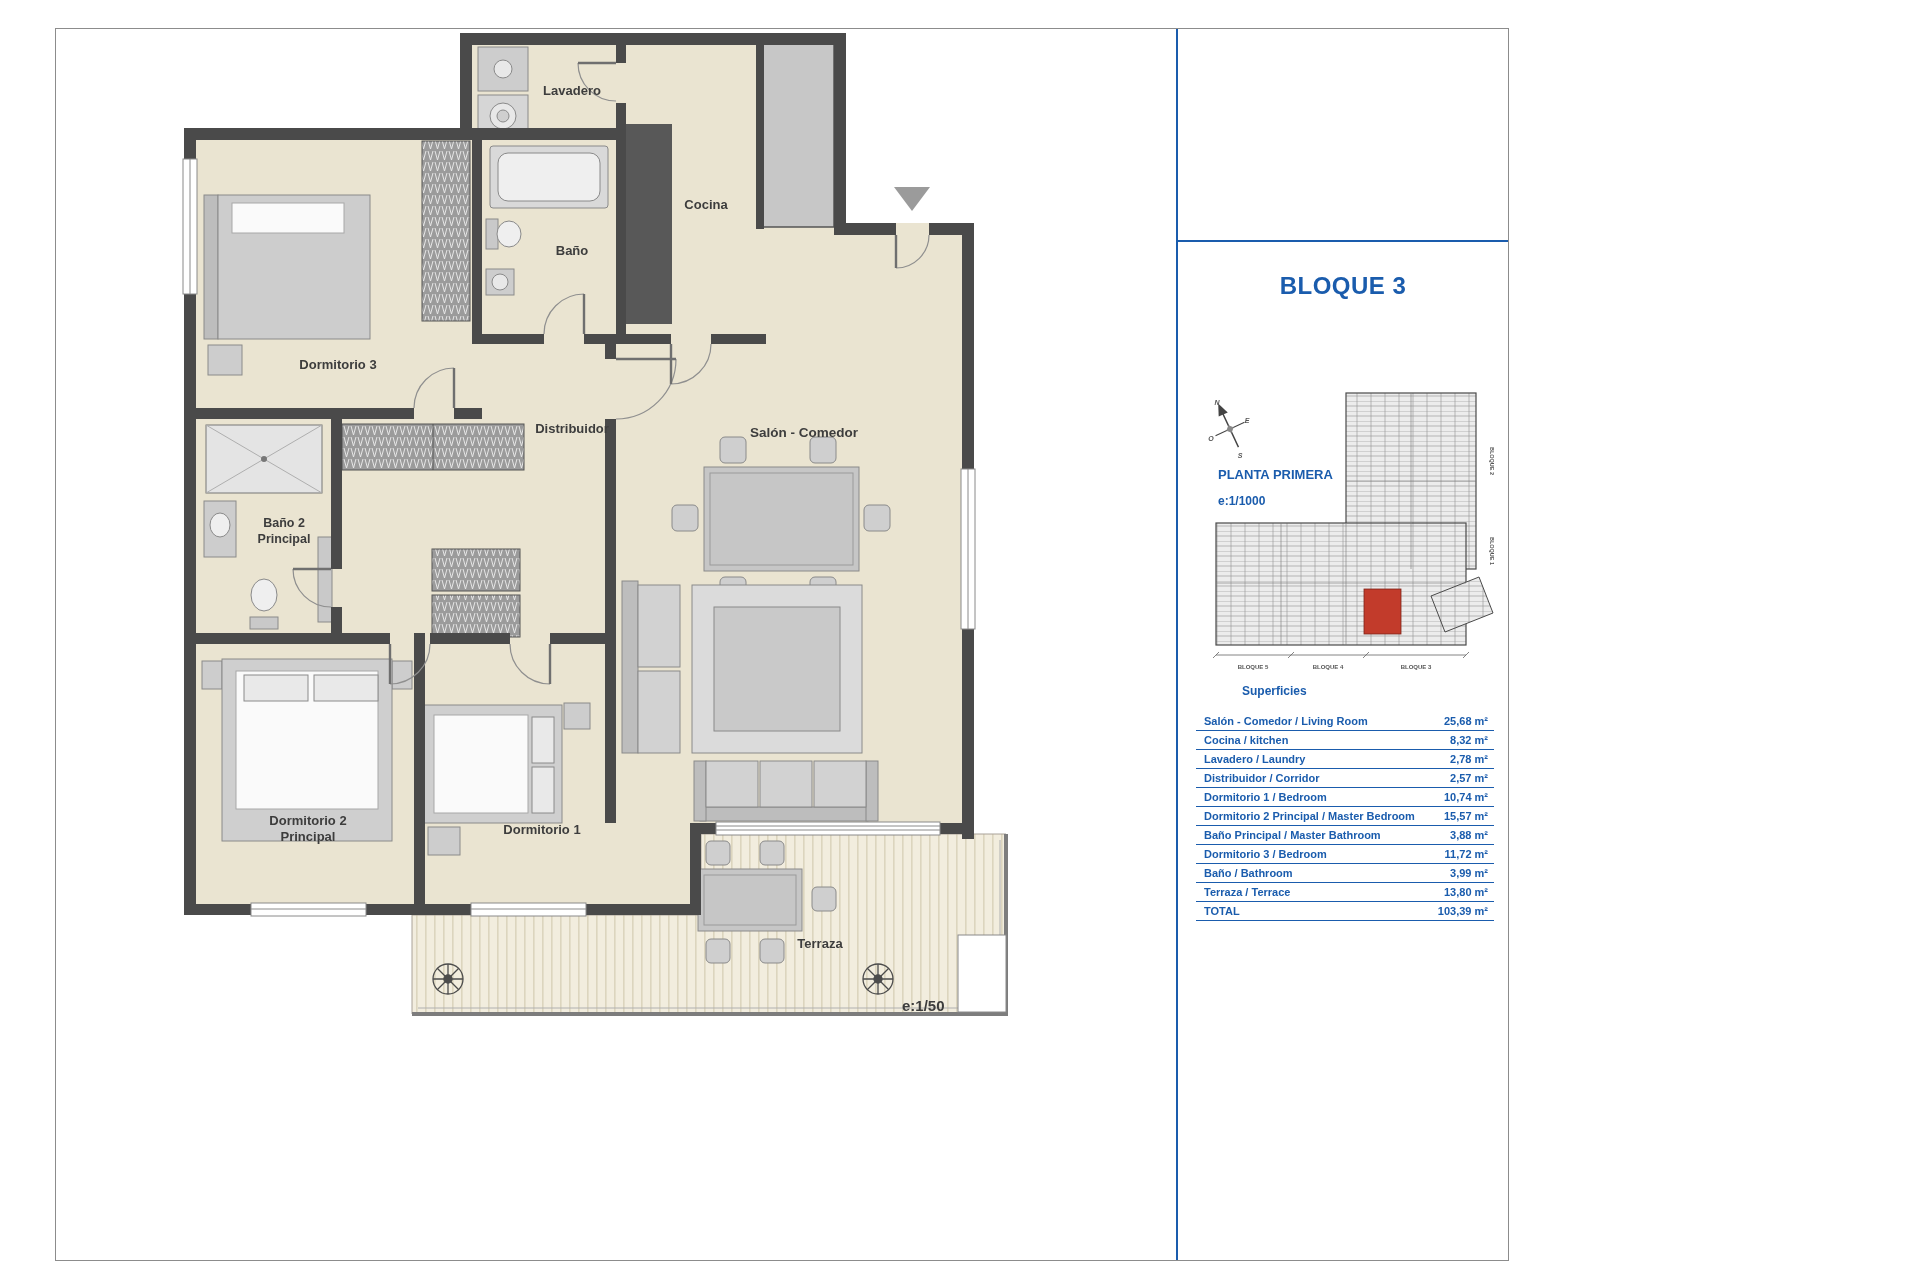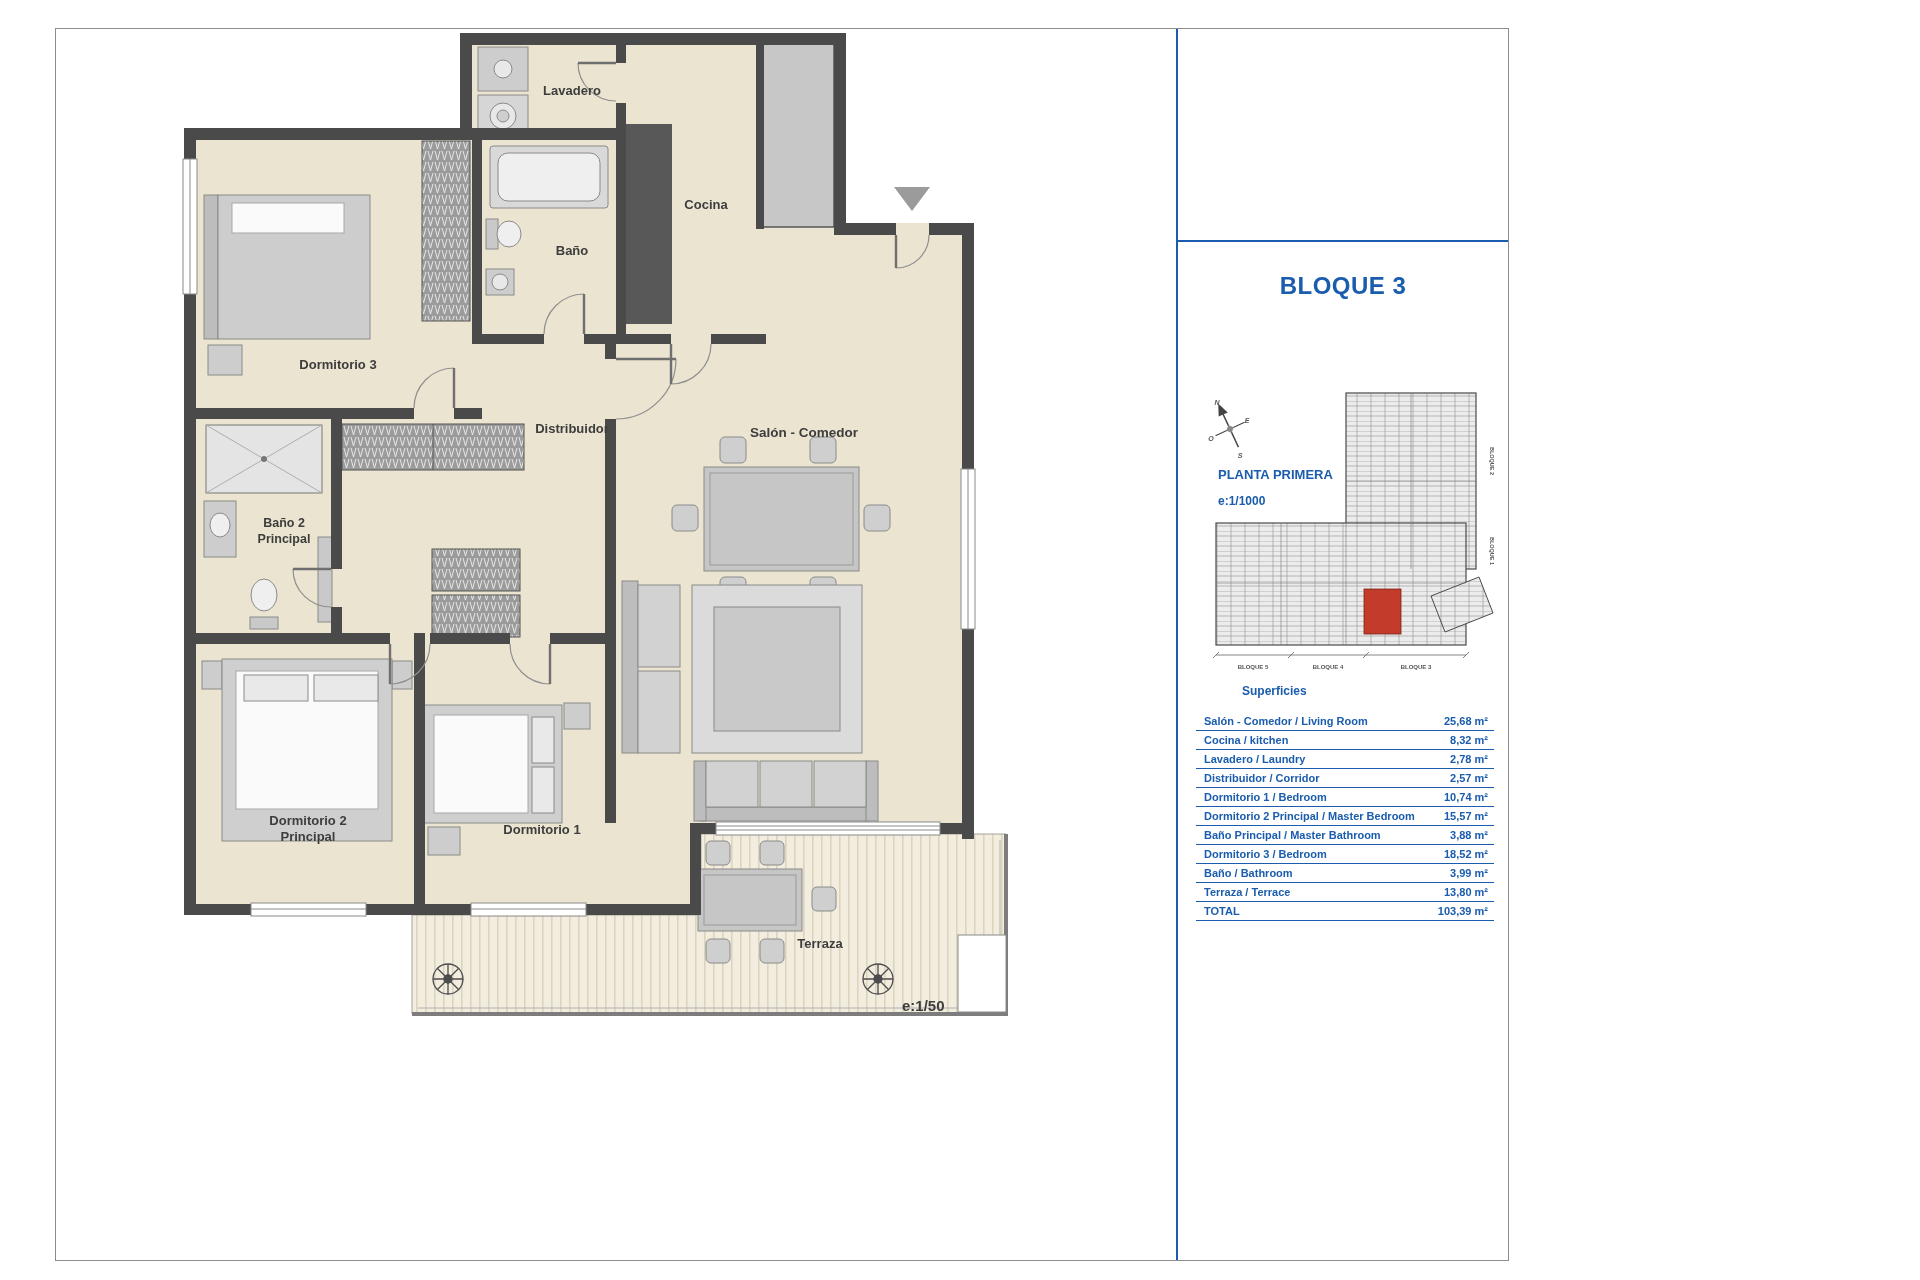--- a/index.html
+++ b/index.html
@@ -340,21 +340,21 @@
       <div class="sup-row">
         <span>Dormitorio 2 Principal / Master Bedroom</span>
         <span class="val">15,57 m²</span>
       </div>
       <div class="sup-row">
         <span>Baño Principal / Master Bathroom</span>
         <span class="val">3,88 m²</span>
       </div>
       <div class="sup-row">
         <span>Dormitorio 3 / Bedroom</span>
-        <span class="val">18,52 m²</span>
+        <span class="val">11,72 m²</span>
       </div>
       <div class="sup-row">
         <span>Baño / Bathroom</span>
         <span class="val">3,99 m²</span>
       </div>
       <div class="sup-row">
         <span>Terraza  / Terrace</span>
         <span class="val">13,80 m²</span>
       </div>
       <div class="sup-row">

